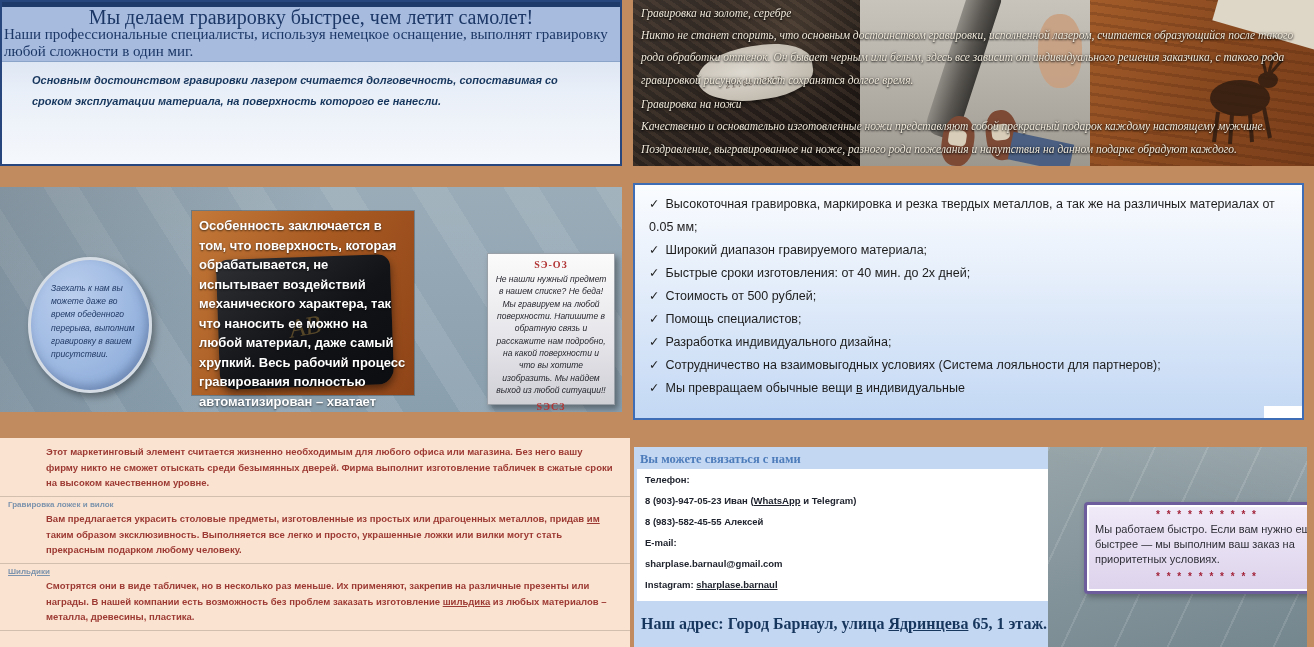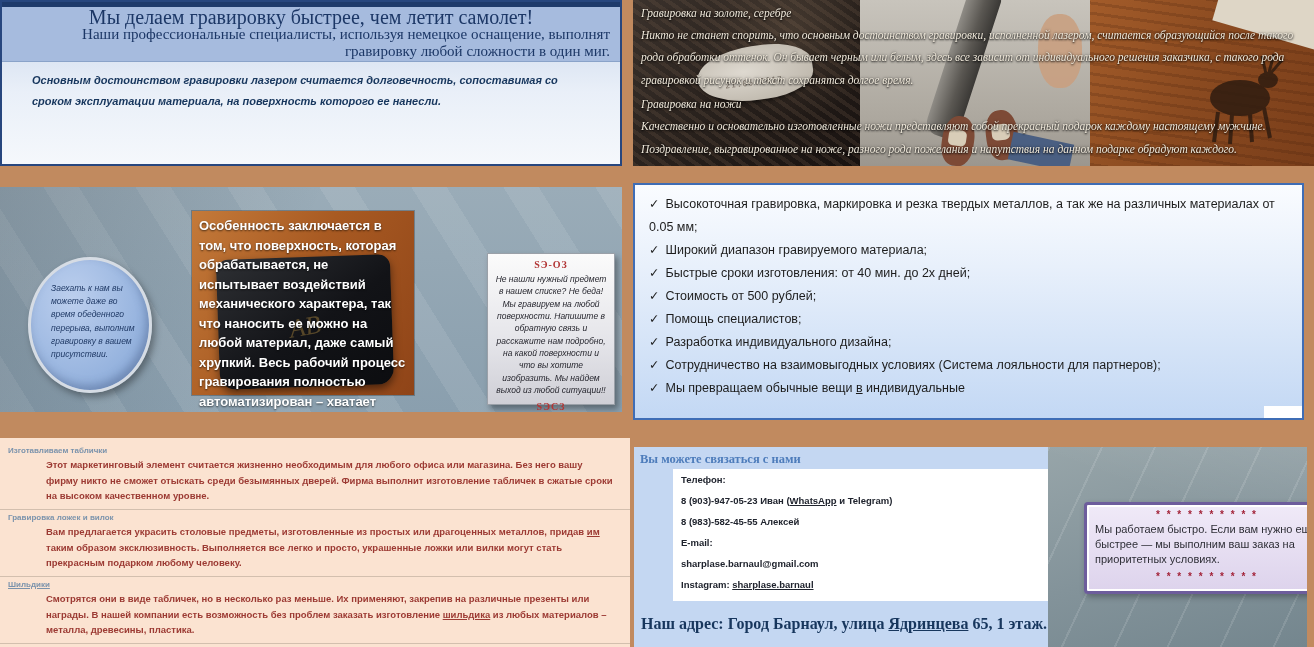--- a/index.html
+++ b/index.html
@@ -6,21 +6,21 @@
   body{font-family:"Liberation Sans",sans-serif;}
   .canvas{position:relative;width:1314px;height:647px;background:#c18a5f;overflow:hidden;}
   .slide{position:absolute;overflow:hidden;box-sizing:border-box;}
 
   
   #slideA{left:0;top:0;width:622px;height:166px;border:2px solid #27467e;
     background:linear-gradient(180deg,#c7d5eb 0%,#e9eff8 55%,#f5f8fc 100%);}
   .a-topbar{position:absolute;left:0;top:0;right:0;height:5px;background:#1e3a6b;}
   .a-band{position:absolute;left:0;top:5px;right:0;height:52px;background:#a6bbde;border-bottom:1px solid #8aa3c9;padding-top:2px;}
   .a-title{text-align:center;font-family:"Liberation Serif",serif;font-size:20px;color:#1c3766;line-height:17px;}
-  .a-subtitle{font-family:"Liberation Serif",serif;font-size:15px;color:#1c3766;line-height:17px;margin:0 10px;text-align:right;}
+  .a-subtitle{font-family:"Liberation Serif",serif;font-size:15px;color:#1c3766;line-height:17px;margin:0 2px;}
   .a-note{position:absolute;top:68px;left:30px;right:26px;font-weight:bold;font-style:italic;font-size:11px;line-height:1.9;color:#17365d;}
 
   
   #slideB{left:633px;top:0;width:681px;height:166px;background:#221c18;}
   .b-ph{position:absolute;top:0;height:100%;}
   .b-ph1{left:0;width:227px;background:
     radial-gradient(circle at 70% 18%, rgba(150,125,100,.25), transparent 42%),
     repeating-linear-gradient(35deg, rgba(115,92,74,.22) 0 4px, rgba(0,0,0,0) 4px 9px),
     linear-gradient(135deg,#3b322c,#241d19 60%,#181210);}
   .b-spoon{position:absolute;left:64px;top:46px;width:116px;height:54px;border-radius:50% 42% 42% 50%;
@@ -80,21 +80,21 @@
   #slideE{left:0;top:438px;width:630px;height:209px;background:#fbe3d1;padding-top:5px;}
   .e-sec{padding:1px 8px 3px;border-bottom:1px solid #d3bfae;}
   .e-sec:last-of-type{border-bottom:none;}
   .e-head{font-size:8px;font-weight:bold;color:#7b93ac;margin:2px 0 2px;}
   .e-sec:nth-of-type(3) .e-head{text-decoration:underline;}
   .e-body{font-size:9.5px;font-weight:bold;color:#9c3a33;line-height:1.65;margin:0 8px 2px 38px;}
 
   
   #slideF{left:634px;top:447px;width:442px;height:200px;background:#c4d7f2;}
   .f-title{margin:5px 0 0 6px;font-family:"Liberation Serif",serif;font-weight:bold;font-size:12.5px;color:#4d7cbb;}
-  .f-box{position:absolute;left:3px;right:5px;top:22px;height:132px;background:#ffffff;padding:5px 8px;box-sizing:border-box;margin-left:36px;}
+  .f-box{position:absolute;left:3px;right:5px;top:22px;height:132px;background:#ffffff;padding:5px 8px;box-sizing:border-box;}
   .f-line{font-size:9.5px;font-weight:bold;color:#20242e;margin-bottom:10px;}
   .lnk{text-decoration:underline;}
   .f-address{position:absolute;left:7px;top:168px;font-family:"Liberation Serif",serif;font-weight:bold;font-size:16px;color:#17365d;}
 
   
   #slideG{left:1048px;top:447px;width:259px;height:200px;background:
     linear-gradient(200deg, rgba(255,255,255,.10), transparent 35%),
     repeating-linear-gradient(115deg, rgba(255,255,255,.12) 0 2px, transparent 2px 48px),
     linear-gradient(165deg,#97a5a9 0%,#83939a 55%,#74868e 100%);}
   .g-card{position:absolute;left:36px;top:55px;width:240px;height:86px;border-radius:4px;
@@ -186,21 +186,20 @@
 
 
         <div class="d-item"><span class="d-check">✓</span><span>Мы превращаем обычные вещи </span><span class="u">в</span><span> индивидуальные</span></div>
       </div>
     <div class="d-notch"></div>
   </section>
 
   <section class="slide" id="slideE">
 
       <div class="e-sec">
-        <div class="e-head">Изготавливаем таблички</div>
         <div class="e-body"><span>Этот маркетинговый элемент считается жизненно необходимым для любого офиса или магазина. Без него вашу фирму никто не сможет отыскать среди безымянных дверей. Фирма выполнит изготовление табличек в сжатые сроки на высоком качественном уровне.</span><span class="u"></span><span></span></div>
       </div>
 
       <div class="e-sec">
         <div class="e-head">Гравировка ложек и вилок</div>
         <div class="e-body"><span>Вам предлагается украсить столовые предметы, изготовленные из простых или драгоценных металлов, придав </span><span class="u">им</span><span> таким образом эксклюзивность. Выполняется все легко и просто, украшенные ложки или вилки могут стать прекрасным подарком любому человеку.</span></div>
       </div>
 
       <div class="e-sec">
         <div class="e-head">Шильдики</div>

